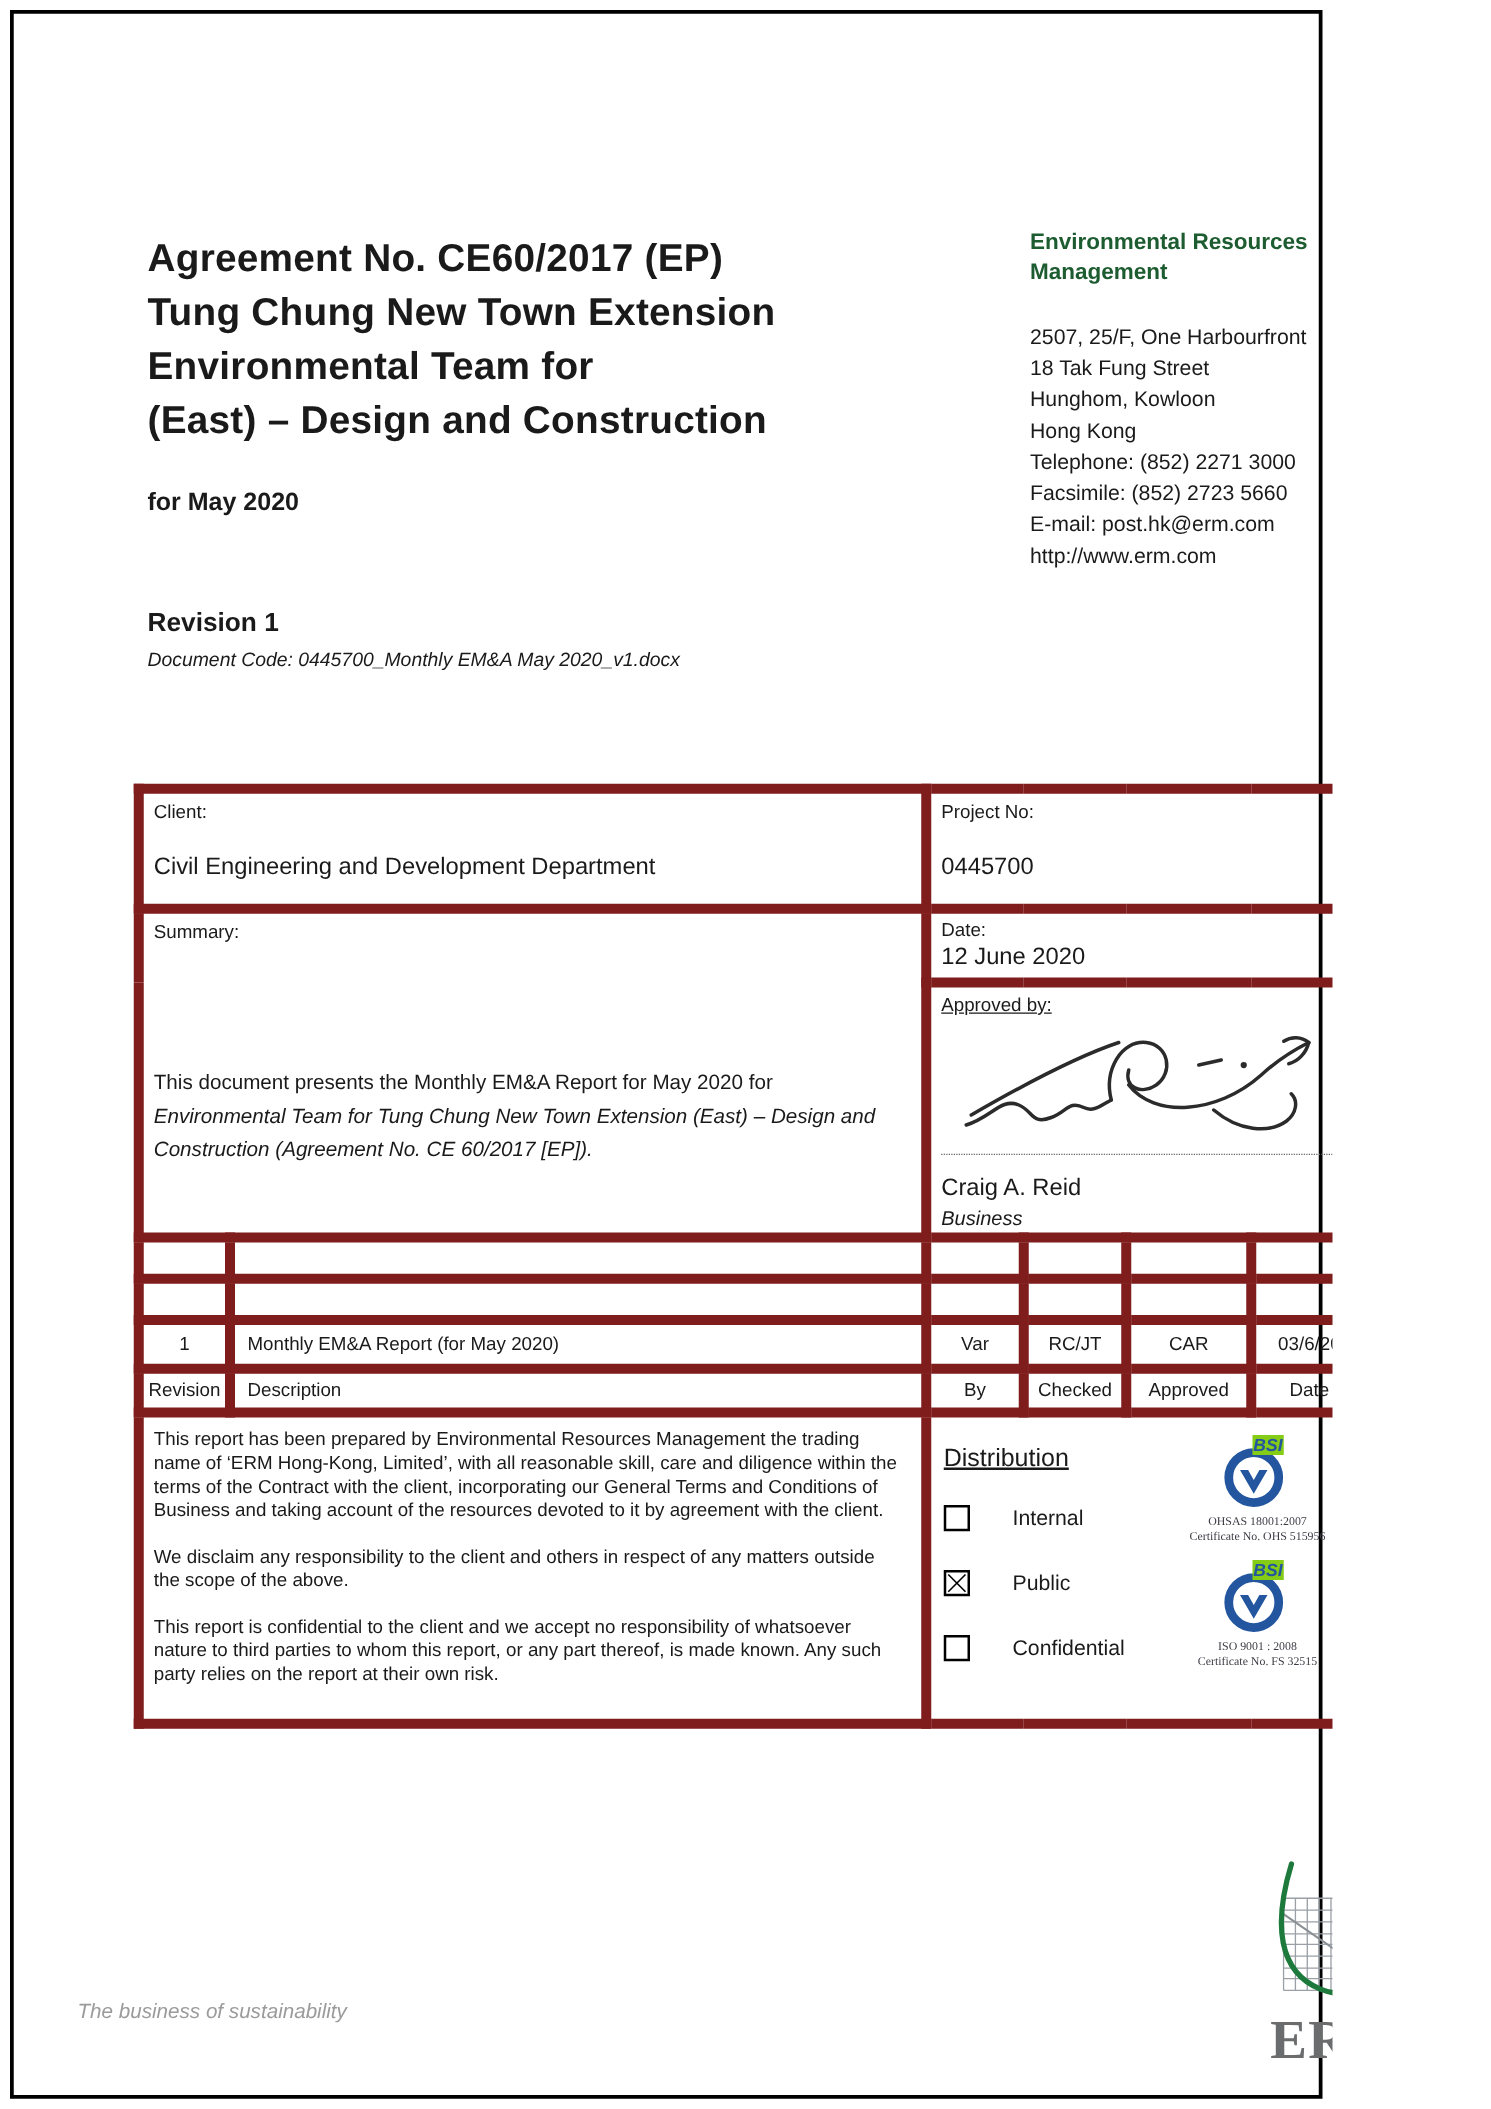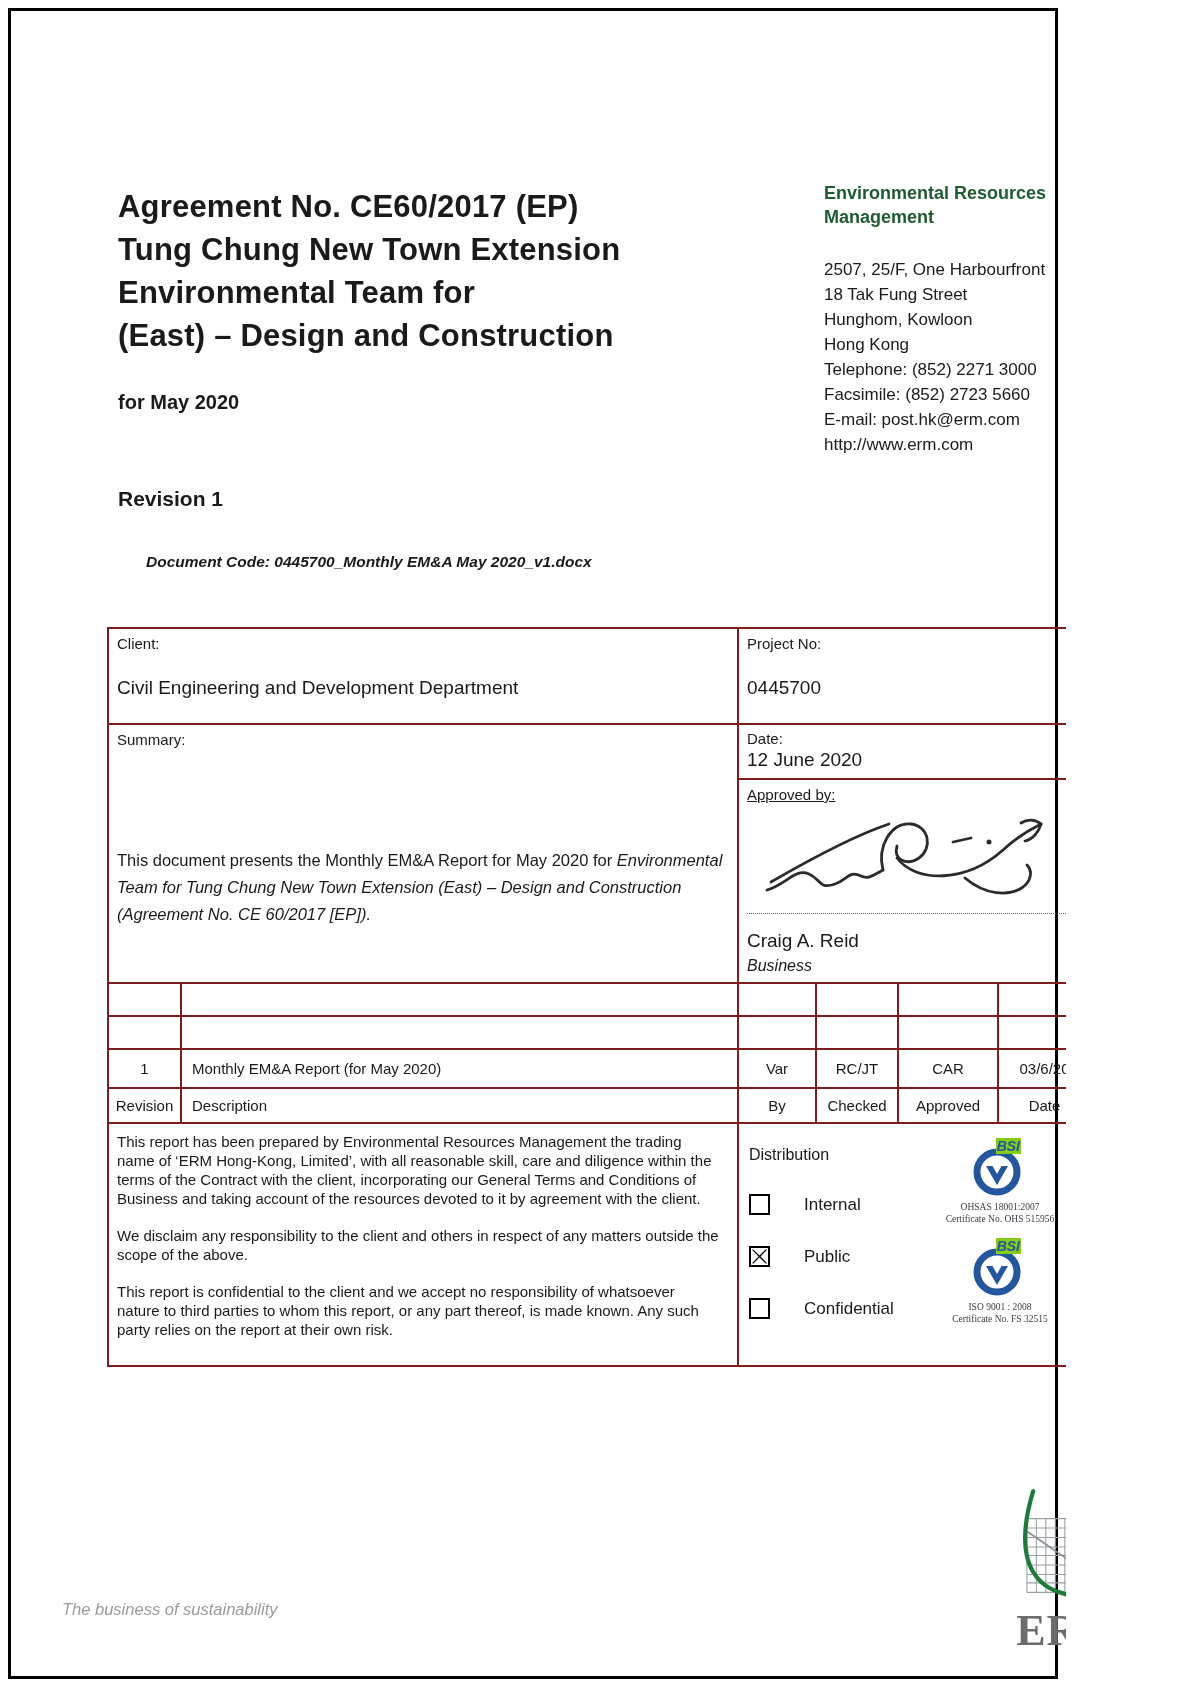--- a/index.html
+++ b/index.html
@@ -4,29 +4,29 @@
 <style>
   * { margin:0; padding:0; box-sizing:border-box; }
   body { background:#ffffff; font-family:"Liberation Sans", sans-serif; color:#1a1a1a; }
   .page { position:relative; width:1066px; height:1687px; background:#fff; overflow:hidden; }
   .page-border { position:absolute; left:8px; top:8px; right:8px; bottom:8px; border:3px solid #000; pointer-events:none; }
 
   
   .title-block { position:absolute; left:118px; top:185px; font-size:31px; font-weight:bold; line-height:43px; letter-spacing:0.2px; }
   .subtitle-block { position:absolute; left:118px; top:388px; font-size:20px; font-weight:bold; line-height:29px; }
   .revision-label { position:absolute; left:118px; top:487px; font-size:21px; font-weight:bold; }
-  .doc-code { position:absolute; left:118px; top:553px; font-size:15.5px; font-weight:bold; font-style:italic;margin-left:28px; }
+  .doc-code { position:absolute; left:118px; top:520px; font-size:15.5px; font-weight:normal; font-style:italic; }
 
   
   .company-name { position:absolute; left:824px; top:181px; font-size:18px; font-weight:bold; line-height:24px; color:#1d5c30; width:260px; }
   .company-address { position:absolute; left:824px; top:257px; font-size:17px; line-height:25px; }
 
   
   table.info-table { position:absolute; left:107px; top:627px; width:983px; border-collapse:collapse; table-layout:fixed; }
-  table.info-table td { border:2px solid #7f1d1d; vertical-align:top; font-size:15px; padding:0; }
+  table.info-table td { border:8px solid #7f1d1d; vertical-align:top; font-size:15px; padding:0; }
   .lbl { font-size:15px; display:block; }
   .cell-pad { padding:6px 8px; }
   .client-cell, .project-cell { position:relative; }
   .big-value { position:absolute; left:8px; top:48px; font-size:19px; white-space:nowrap; }
   .summary-cell { position:relative; }
   .summary-text { position:absolute; left:8px; top:122px; right:12px; font-size:16.5px; line-height:27px; }
   .date-cell { padding:5px 8px !important; }
   .date-value { font-size:19px; margin-top:2px; }
   .approved-cell { position:relative;text-decoration:underline; }
   .approved-cell .lbl { padding:6px 8px 0 8px; }
@@ -35,21 +35,21 @@
   .approver-name { position:absolute; left:8px; top:150px; font-size:19px; }
   .approver-title { position:absolute; left:8px; top:177px; font-size:16px; font-style:italic; }
   td.center { text-align:center; vertical-align:middle !important; }
   td.desc { vertical-align:middle !important; padding-left:10px !important; }
   .empty-row td { height:33px; }
 
   
   .disclaimer-cell { padding:8px 16px 8px 8px !important; font-size:13.5px; line-height:19px; }
   .disclaimer-cell p { margin-bottom:18px; }
   .distribution-cell { position:relative; }
-  .dist-label { position:absolute; left:10px; top:22px; font-size:16px; }
+  .dist-label { position:absolute; left:10px; top:22px; font-size:20px;text-decoration:underline; }
   .dist-option { position:absolute; left:10px; height:24px; }
   .dist-option .box { position:absolute; left:0; top:0; width:21px; height:21px; border:2px solid #000; background:#fff; }
   .dist-option .box svg { display:none; width:100%; height:100%; }
   .dist-option .box.checked svg { display:block; }
   .dist-option .opt-label { position:absolute; left:55px; top:0; font-size:17px; line-height:22px; white-space:nowrap; }
   .cert { position:absolute; left:191px; width:140px; text-align:center; }
   .cert .mark { position:relative; display:inline-block; width:70px; height:58px; }
   .cert .brand { position:absolute; right:14px; top:-2px; color:#2456a0; font-weight:bold; font-style:italic; font-size:14px; background:#84cc16; padding:0 1px; }
   .cert .cline { font-size:9.5px; line-height:12px; color:#3d3d46; font-family:"Liberation Serif", serif; }
 

